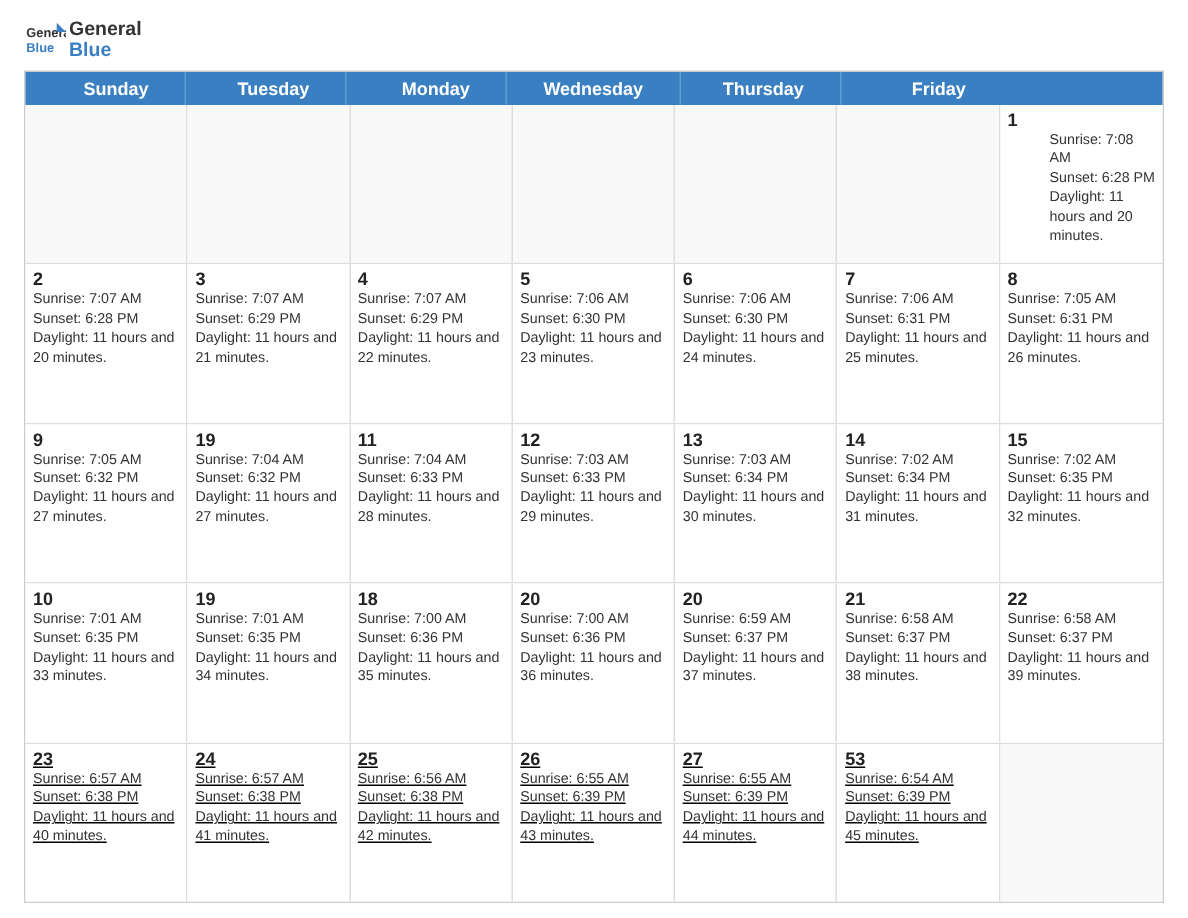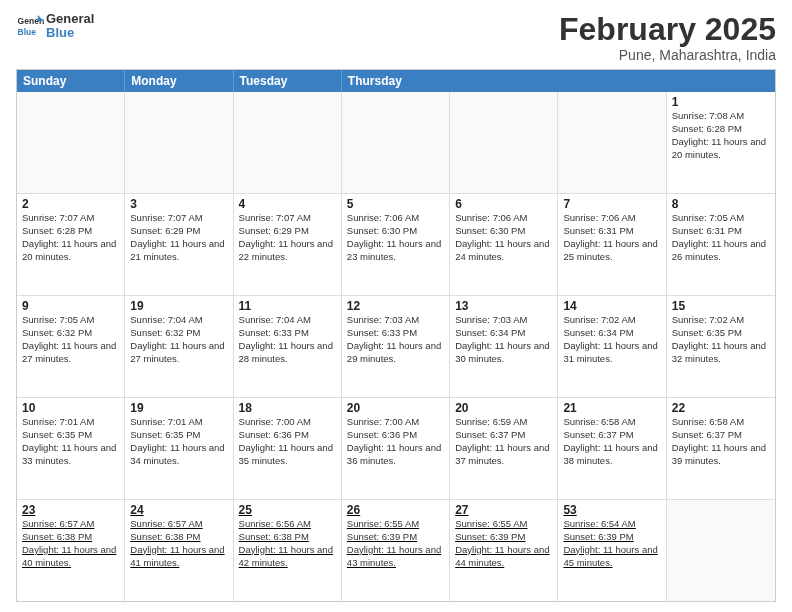--- a/index.html
+++ b/index.html
@@ -54,22 +54,22 @@
     }
     .cal-header-row {
       display: grid;
       grid-template-columns: repeat(7, 1fr);
       background: #3a7fc1;
     }
     .cal-header-cell {
       color: #fff;
       font-size: 12px;
       font-weight: bold;
-      padding: 4px 6px;
-      text-align: left;
+      padding: 4px 24px;
+      text-align: right;
       border-right: 1px solid #5a9fd4;
     }
     .cal-header-cell:last-child { border-right: none; }
     .cal-body {
       flex: 1;
       display: flex;
       flex-direction: column;
     }
     .cal-row {
       display: grid;
@@ -110,44 +110,42 @@
         <rect x="0" y="0" width="36" height="36" fill="white"></rect>
         <text x="2" y="16" font-size="11" font-weight="bold" fill="#333" font-family="Arial">General</text>
         <text x="2" y="29" font-size="11" font-weight="bold" fill="#3a7fc1" font-family="Arial">Blue</text>
         <polygon points="28,4 36,12 28,12" fill="#3a7fc1"></polygon>
       </svg>
       <div>
         <div style="font-size:13px;font-weight:bold;color:#333;line-height:1.1;">General</div>
         <div style="font-size:13px;font-weight:bold;color:#3a7fc1;line-height:1.1;">Blue</div>
       </div>
     </div>
-    <div class="title-block">
-      <div class="calendar-title">February 2025</div>
-      <div class="calendar-subtitle">Pune, Maharashtra, India</div>
-    </div>
   </div>
 
   <div class="calendar">
     <div class="cal-header-row">
     <div class="cal-header-cell">Sunday</div>
+        <div class="cal-header-cell">Tuesday</div>
         <div class="cal-header-cell">Monday</div>
-        <div class="cal-header-cell">Tuesday</div>
+        <div class="cal-header-cell">Wednesday</div>
         <div class="cal-header-cell">Thursday</div>
+        <div class="cal-header-cell">Friday</div>
       </div>
     <div class="cal-body">
     <div class="cal-row">
           <div class="cal-cell empty"></div>
           <div class="cal-cell empty"></div>
           <div class="cal-cell empty"></div>
           <div class="cal-cell empty"></div>
           <div class="cal-cell empty"></div>
           <div class="cal-cell empty"></div>
           <div class="cal-cell">
             <div class="day-number">1</div>
-            <div class="day-info" style="white-space: pre-line;">Sunrise: 7:08 AM
+            <div class="day-info" style="white-space: pre-line; margin-left: 28px;">Sunrise: 7:08 AM
 Sunset: 6:28 PM
 Daylight: 11 hours and 20 minutes.</div>
           </div>
         </div>
         <div class="cal-row">
           <div class="cal-cell">
             <div class="day-number">2</div>
             <div class="day-info" style="white-space: pre-line;">Sunrise: 7:07 AM
 Sunset: 6:28 PM
 Daylight: 11 hours and 20 minutes.</div>

